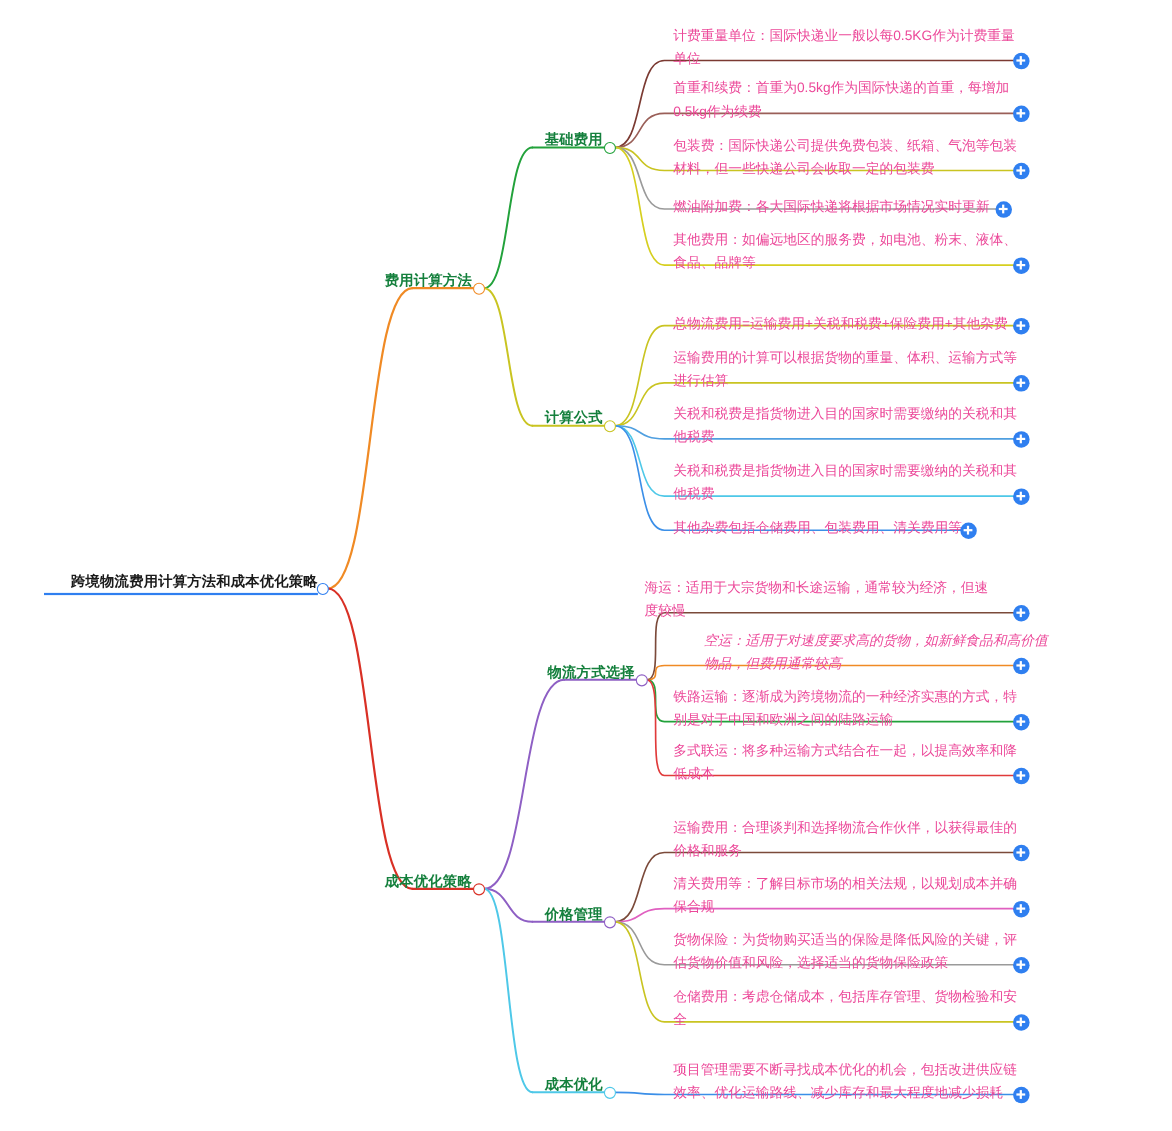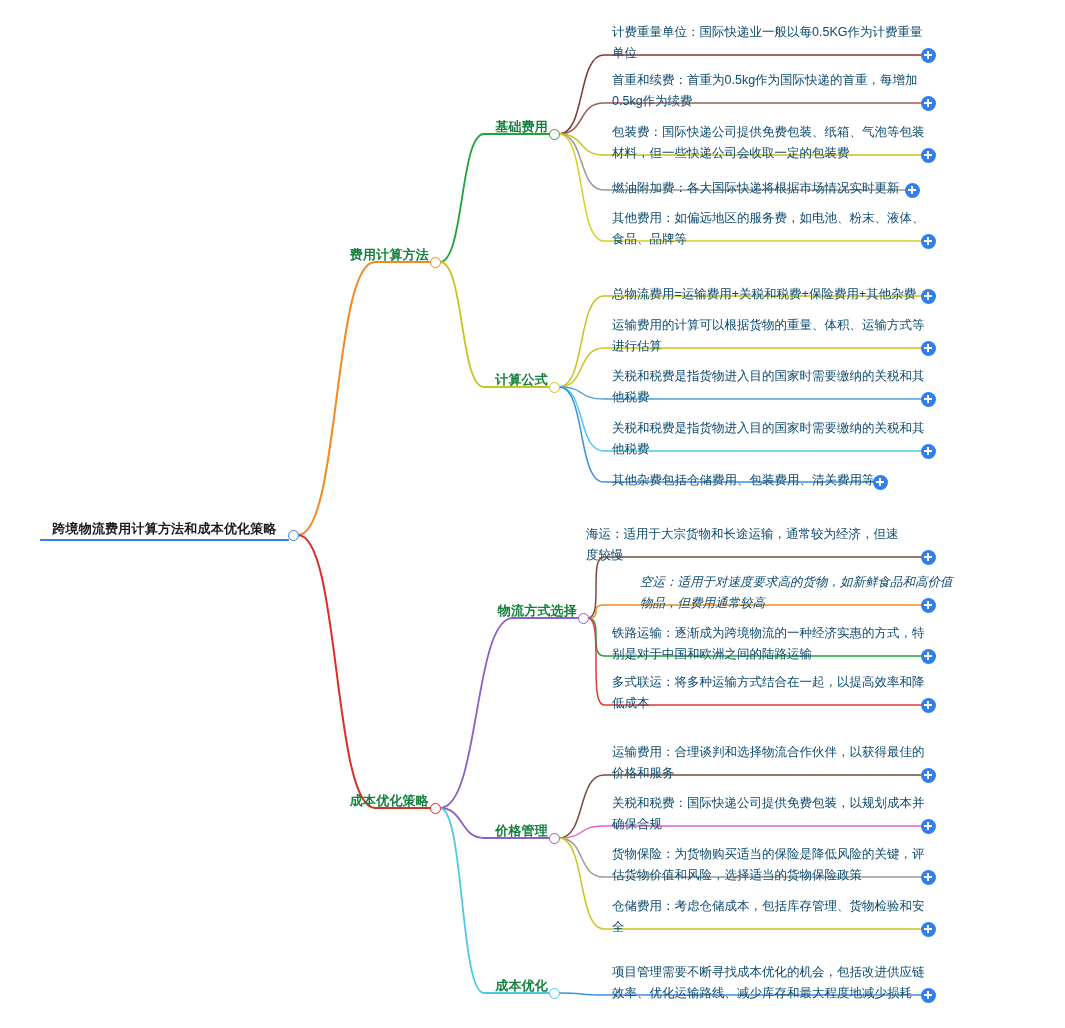--- a/index.html
+++ b/index.html
@@ -26,21 +26,21 @@
     width: 1065px;
     height: 1028px;
     pointer-events: none;
   }
   .node {
     position: absolute;
     box-sizing: border-box;
   }
   
   .node-root {
-    text-align: center;
+    text-align: right;
     font-weight: bold;
     font-size: 13px;
     color: #1a1a1a;
     letter-spacing: 0.2px;
     padding-bottom: 2px;
     line-height: 16px;
     white-space: nowrap;
   }
   
   .node-branch {
@@ -49,21 +49,21 @@
     font-size: 13px;
     color: #15803d;
     letter-spacing: 0.2px;
     padding-bottom: 2px;
     line-height: 16px;
     white-space: nowrap;
   }
   
   .node-leaf {
     font-size: 12.5px;
-    color: #0c4a6e;
+    color: #ec4899;
     line-height: 21px;
     padding-bottom: 1px;
     text-align: left;
   }
   .node-dot {
     position: absolute;
     width: 11px;
     height: 11px;
     border-radius: 50%;
     background: #ffffff;
@@ -171,21 +171,21 @@
       <div class="node node-leaf" style="left: 640px; top: 572px; width: 322px; font-style: italic;">空运：适用于对速度要求高的货物，如新鲜食品和高价值物品，但费用通常较高</div>
       <div class="plus-btn" style="left: 920.5px; top: 597.5px;"></div>
       <div class="node node-leaf" style="left: 612px; top: 623px; width: 322px;">铁路运输：逐渐成为跨境物流的一种经济实惠的方式，特别是对于中国和欧洲之间的陆路运输</div>
       <div class="plus-btn" style="left: 920.5px; top: 648.5px;"></div>
       <div class="node node-leaf" style="left: 612px; top: 672px; width: 322px;">多式联运：将多种运输方式结合在一起，以提高效率和降低成本</div>
       <div class="plus-btn" style="left: 920.5px; top: 697.5px;"></div>
       <div class="node node-branch" style="left: 404px; top: 823px; width: 144px;">价格管理</div>
       <div class="node-dot" style="left: 548.5px; top: 832.5px; border-color: rgb(142, 95, 196);"></div>
       <div class="node node-leaf" style="left: 612px; top: 742px; width: 322px;">运输费用：合理谈判和选择物流合作伙伴，以获得最佳的价格和服务</div>
       <div class="plus-btn" style="left: 920.5px; top: 767.5px;"></div>
-      <div class="node node-leaf" style="left: 612px; top: 793px; width: 322px;">关税和税费：国际快递公司提供免费包装，以规划成本并确保合规</div>
+      <div class="node node-leaf" style="left: 612px; top: 793px; width: 322px;">清关费用等：了解目标市场的相关法规，以规划成本并确保合规</div>
       <div class="plus-btn" style="left: 920.5px; top: 818.5px;"></div>
       <div class="node node-leaf" style="left: 612px; top: 844px; width: 322px;">货物保险：为货物购买适当的保险是降低风险的关键，评估货物价值和风险，选择适当的货物保险政策</div>
       <div class="plus-btn" style="left: 920.5px; top: 869.5px;"></div>
       <div class="node node-leaf" style="left: 612px; top: 896px; width: 322px;">仓储费用：考虑仓储成本，包括库存管理、货物检验和安全</div>
       <div class="plus-btn" style="left: 920.5px; top: 921.5px;"></div>
       <div class="node node-branch" style="left: 404px; top: 978px; width: 144px;">成本优化</div>
       <div class="node-dot" style="left: 548.5px; top: 987.5px; border-color: rgb(78, 200, 232);"></div>
       <div class="node node-leaf" style="left: 612px; top: 962px; width: 322px;">项目管理需要不断寻找成本优化的机会，包括改进供应链效率、优化运输路线、减少库存和最大程度地减少损耗</div>
       <div class="plus-btn" style="left: 920.5px; top: 987.5px;"></div>
     </div>

